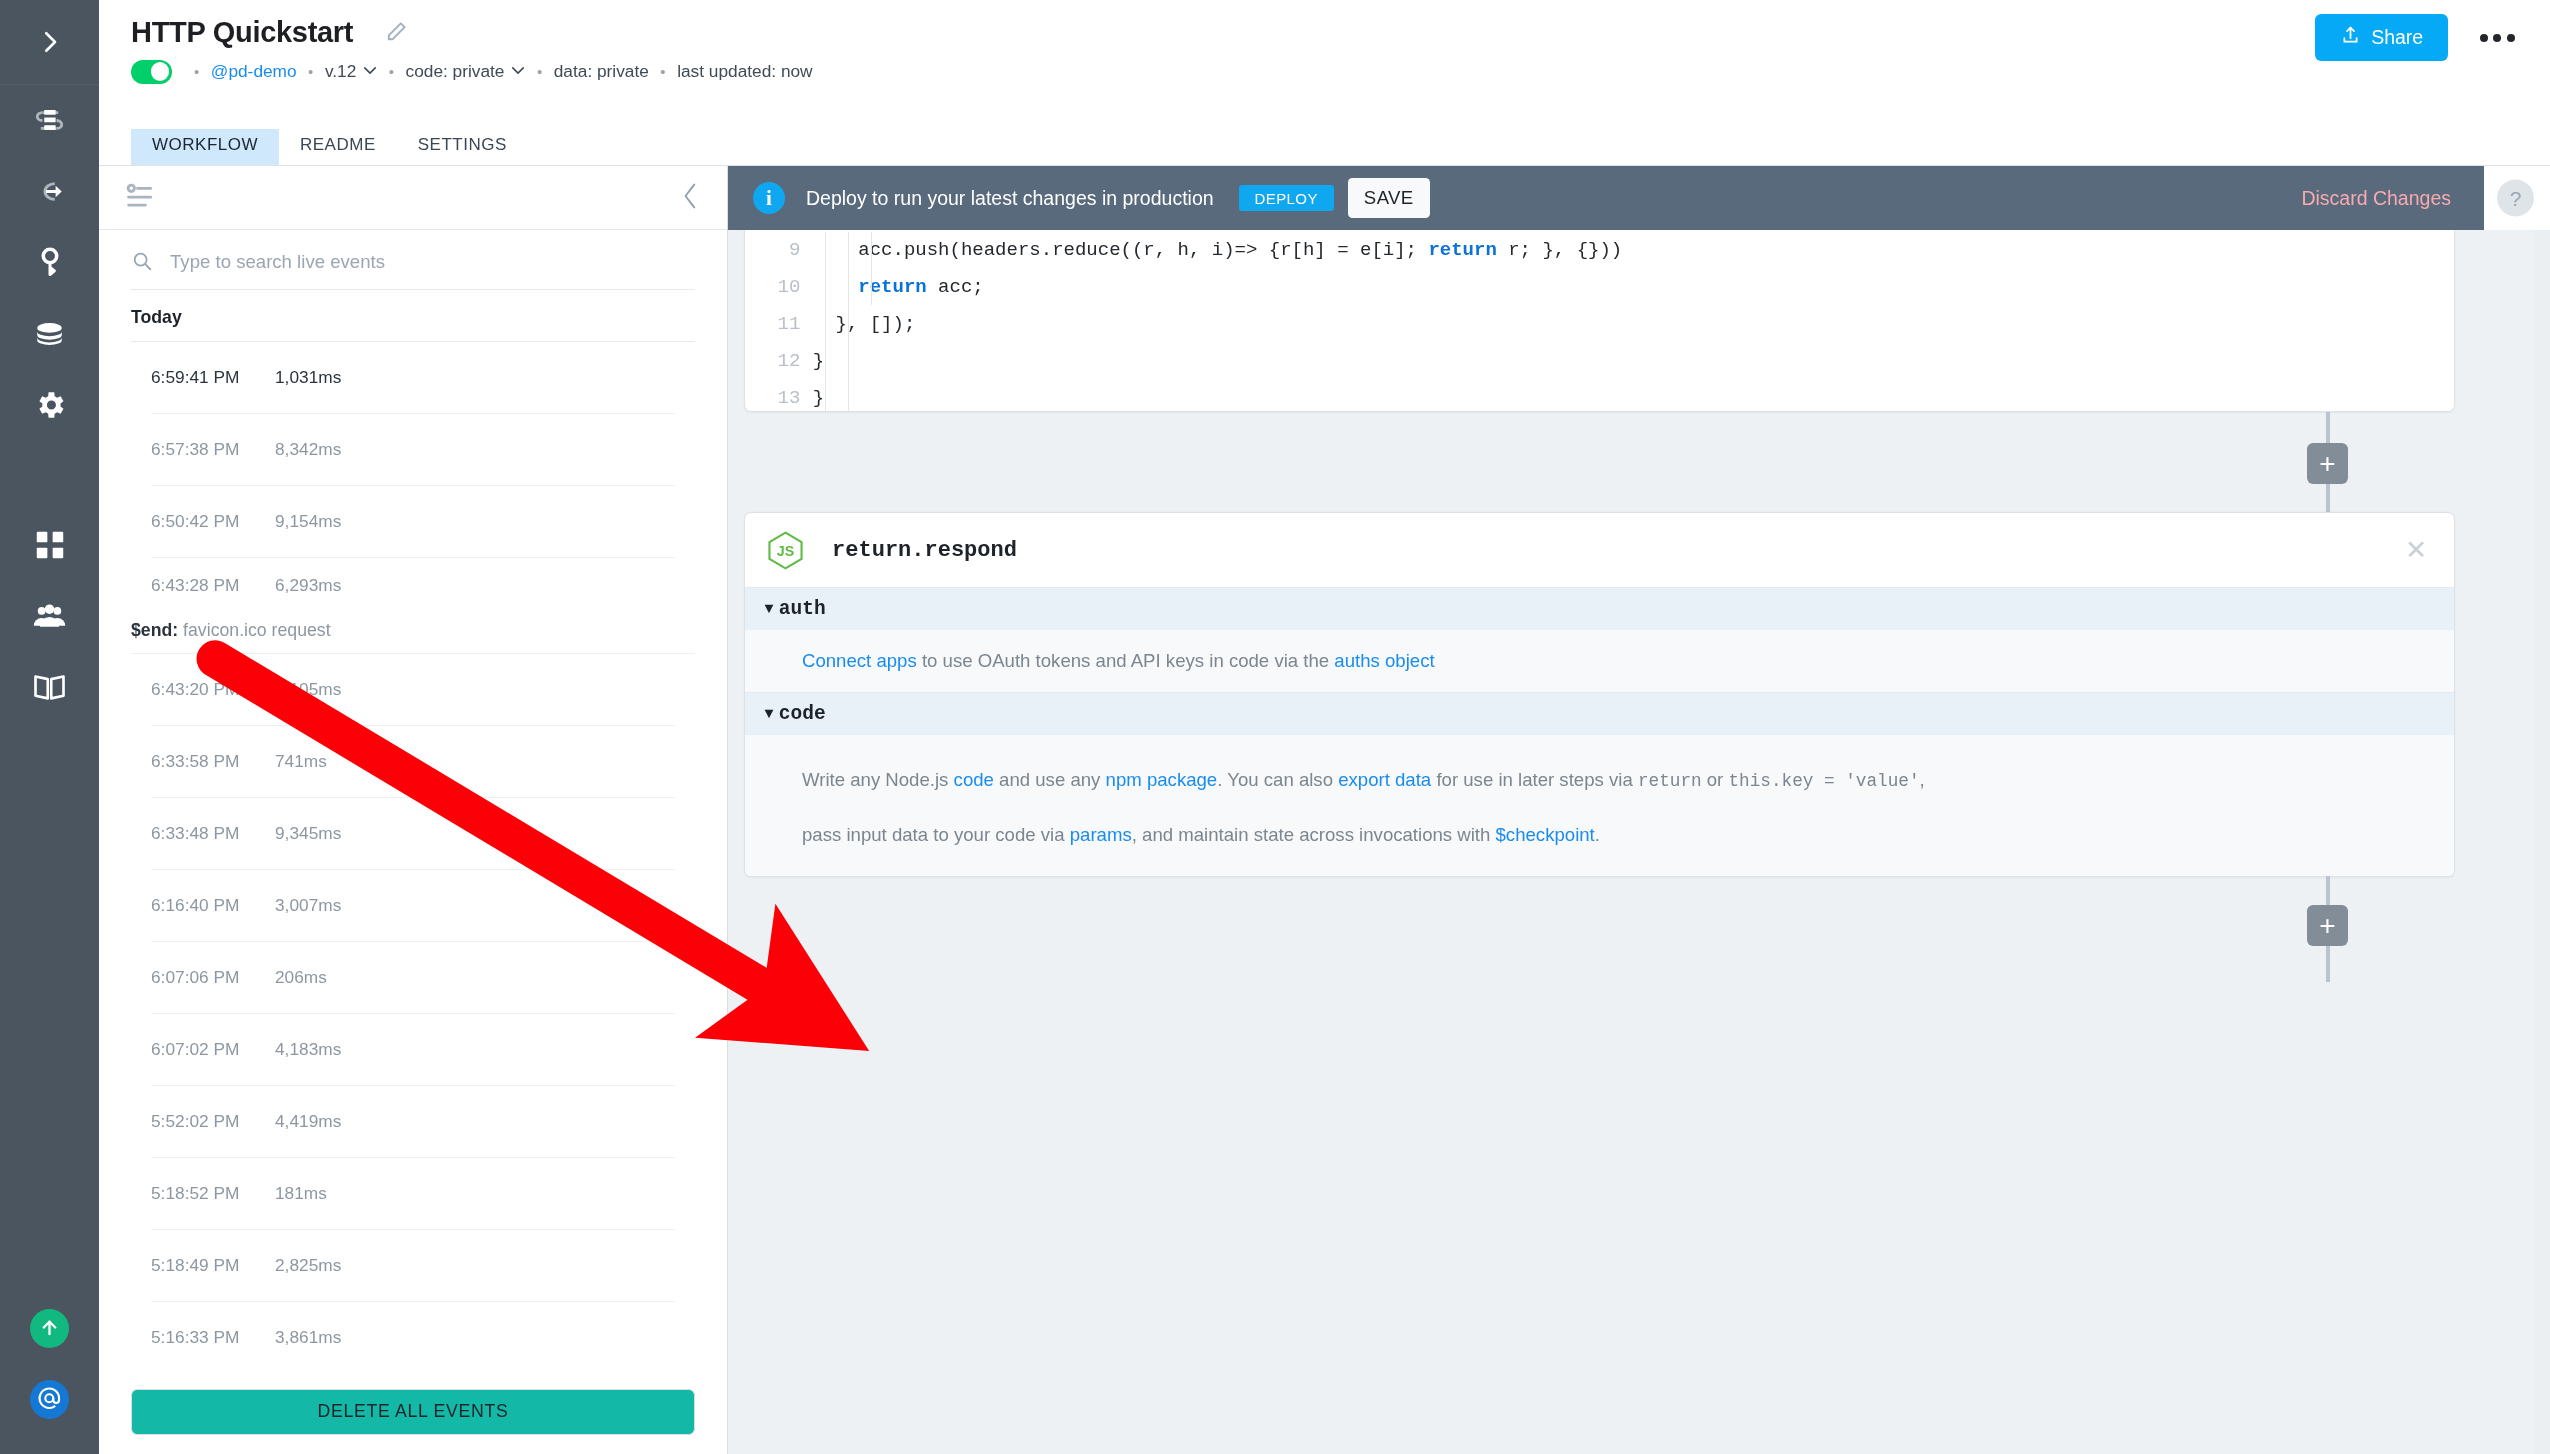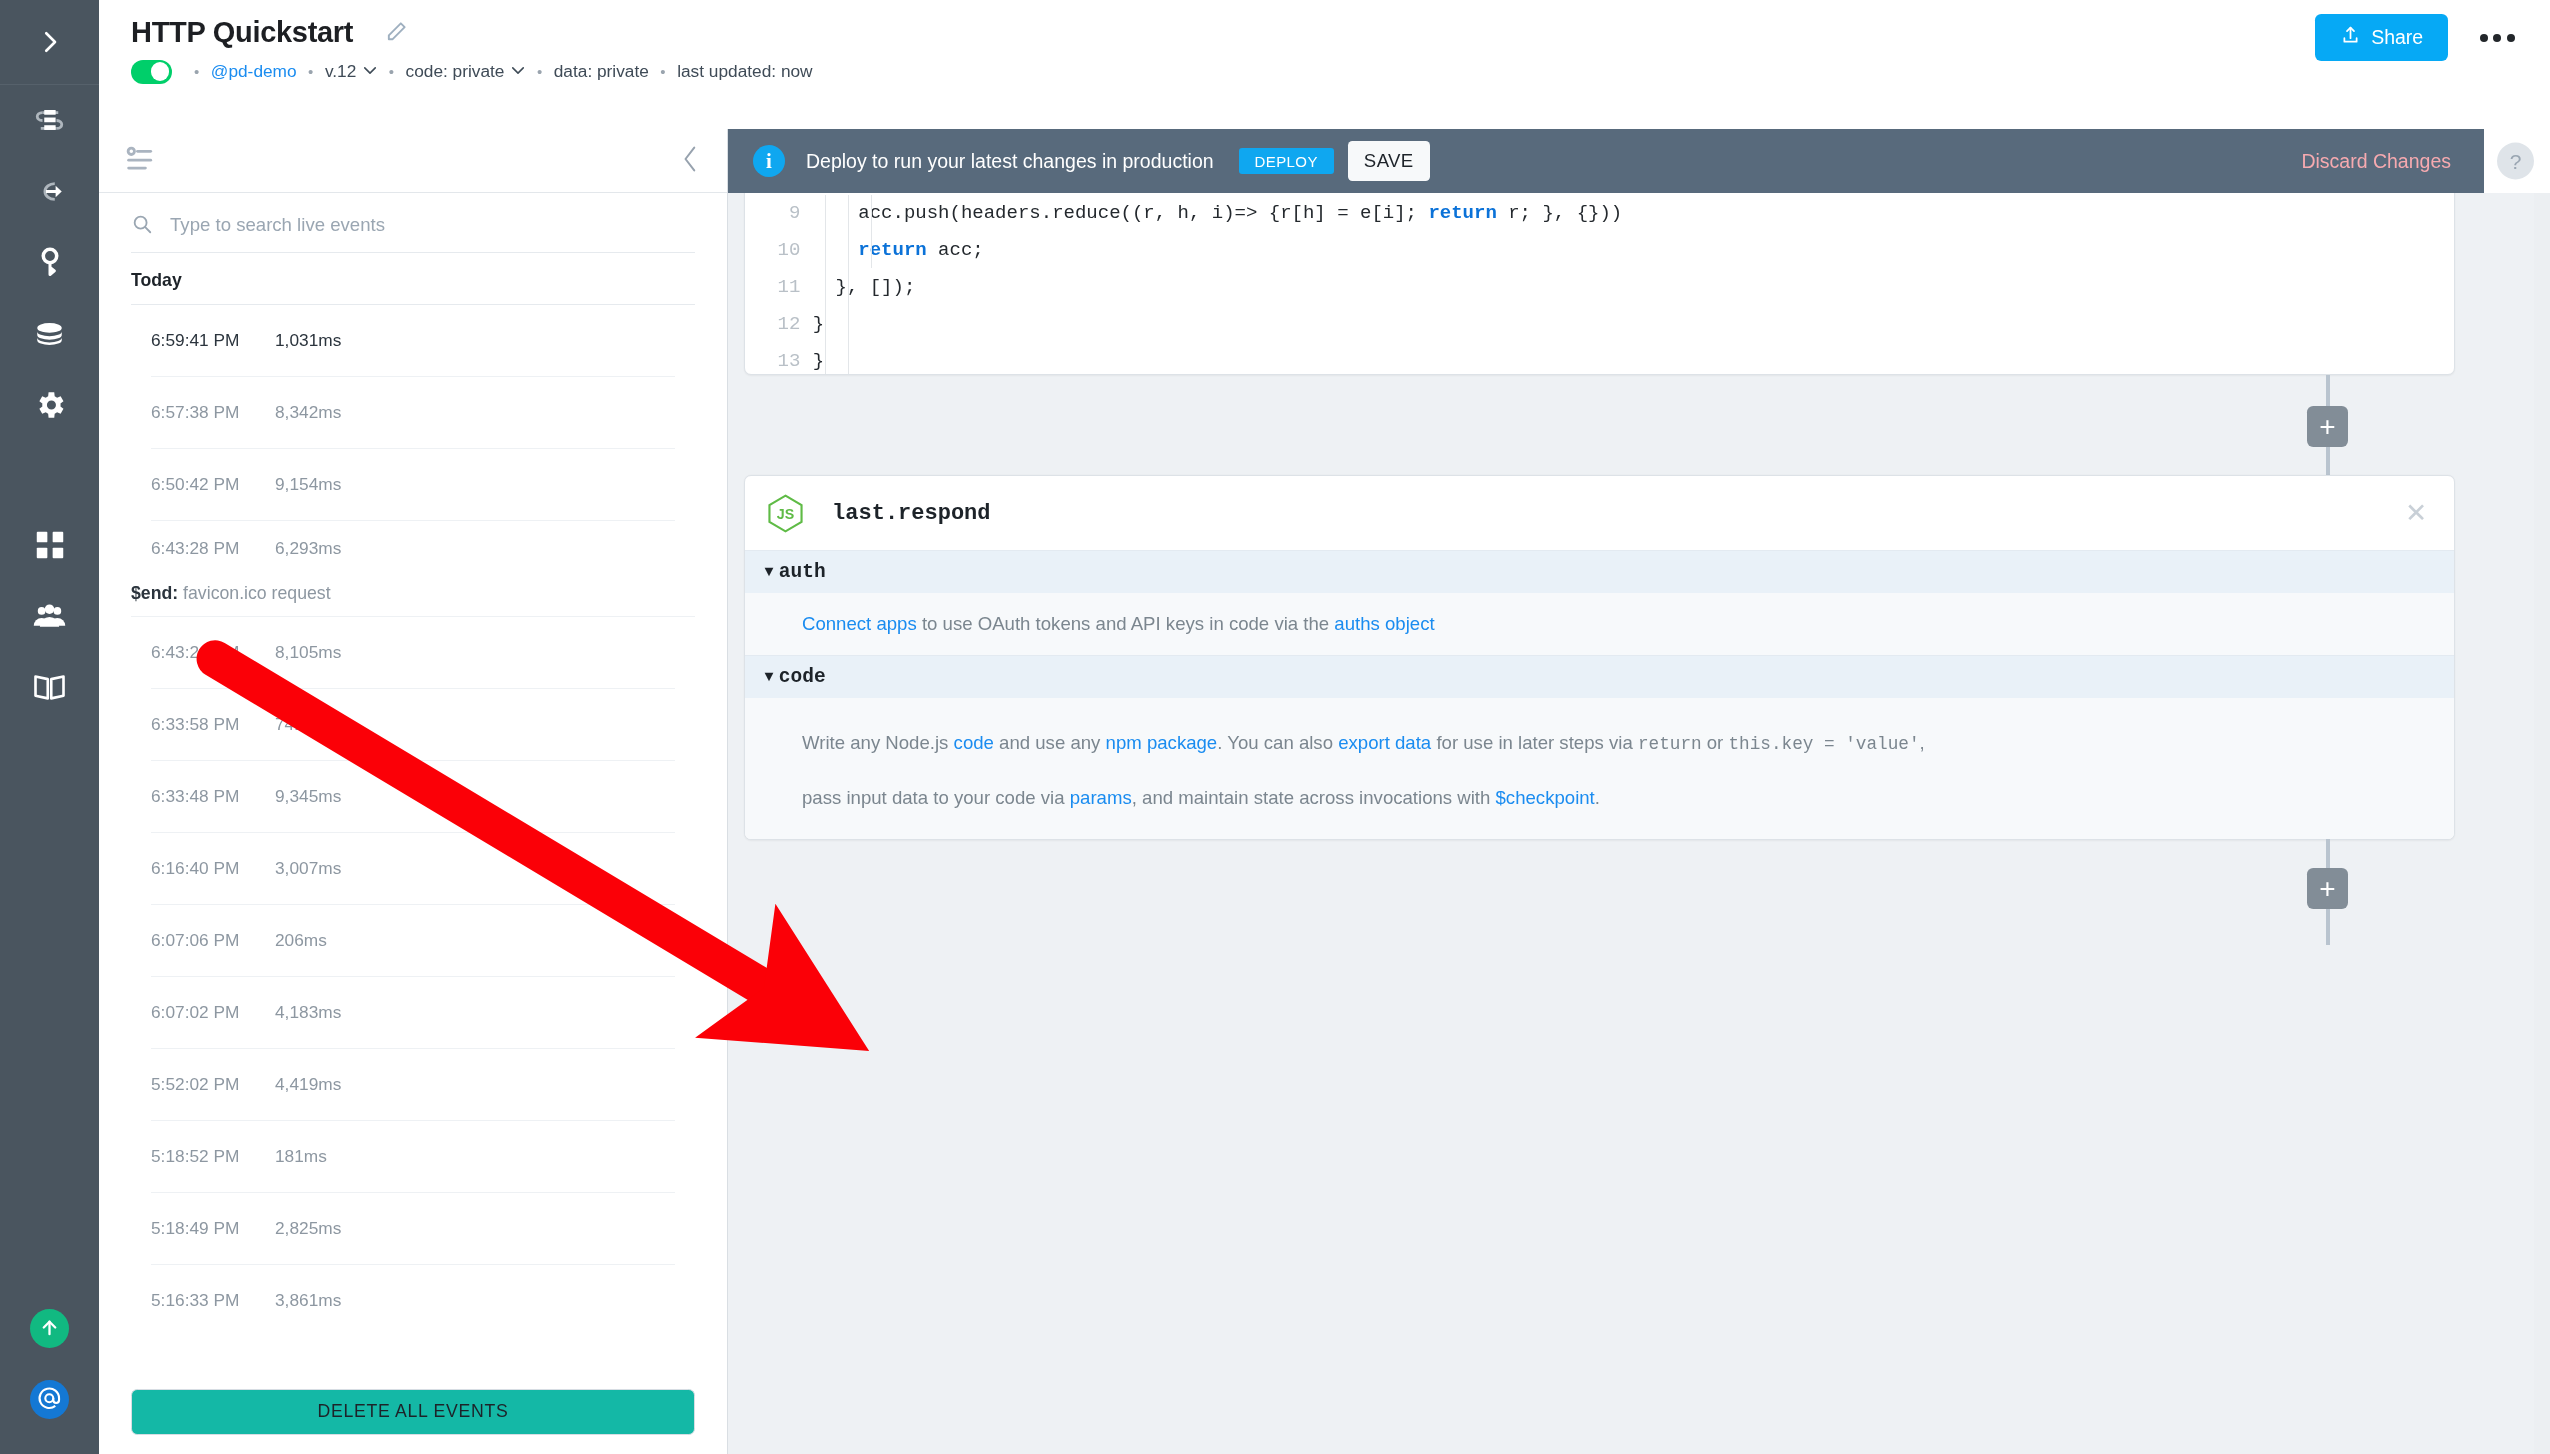--- a/index.html
+++ b/index.html
@@ -409,20 +409,25 @@
           <span>Share</span>
         </button>
         <div class="kebab">
           <i></i>
             <i></i>
             <i></i>
         </div>
       </div>
     </div>
 
+    <div class="tabs">
+      <div class="tab active">WORKFLOW</div>
+      <div class="tab">README</div>
+      <div class="tab">SETTINGS</div>
+    </div>
 
     <div class="body">
 
       <div class="events">
         <div class="events-hdr">
           <span>
             <svg width="30" height="26.6" viewBox="0 0 34 30" fill="none" stroke="#aab4c0" stroke-width="3.2" stroke-linecap="round">
               <circle cx="6" cy="6" r="3.6" fill="none"></circle>
               <line x1="13" y1="6" x2="28" y2="6"></line>
               <line x1="3" y1="16" x2="28" y2="16"></line>
@@ -557,21 +562,21 @@
             <div class="plus" style="top:213px;">+</div>
 
             <div class="card" style="left:16px; top:282px; width:1711px; height:365px;">
               <div class="step-hdr">
                 <span class="js-badge">
                   <svg width="41" height="41" viewBox="0 0 46 46">
                     <path d="M23 3 L41 13.5 L41 32.5 L23 43 L5 32.5 L5 13.5 Z" fill="none" stroke="#5fbb46" stroke-width="2.4"></path>
                     <text x="23" y="29" font-family="Liberation Sans, sans-serif" font-size="16" font-weight="700" fill="#5fbb46" text-anchor="middle">JS</text>
                   </svg>
                 </span>
-                <div class="step-name">last.respond</div>
+                <div class="step-name">return.respond</div>
                 <div class="step-x">✕</div>
               </div>
 
               <div class="sec-hdr">
                 <span class="tri">▼</span>
                 <span>auth</span>
               </div>
               <div class="sec-body" style="padding-top:16px;padding-bottom:16px;">
                 <a>Connect apps</a><span> to use OAuth tokens and API keys in code via the </span><a>auths object</a>
               </div>

